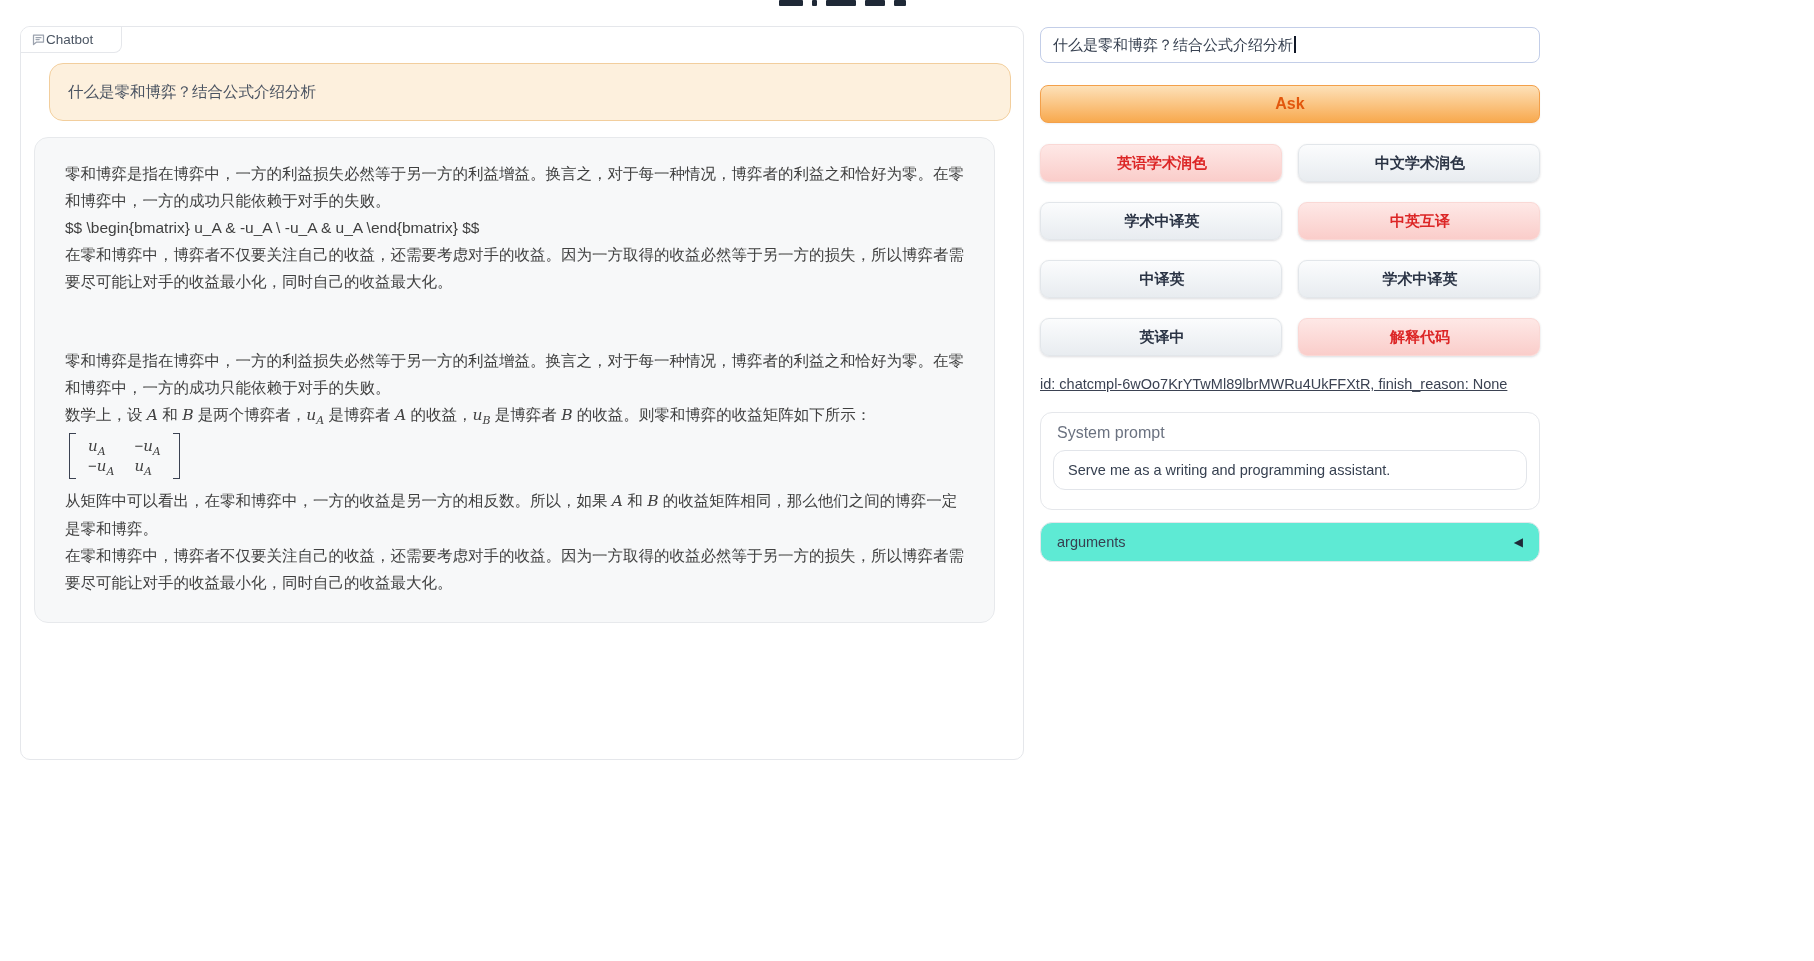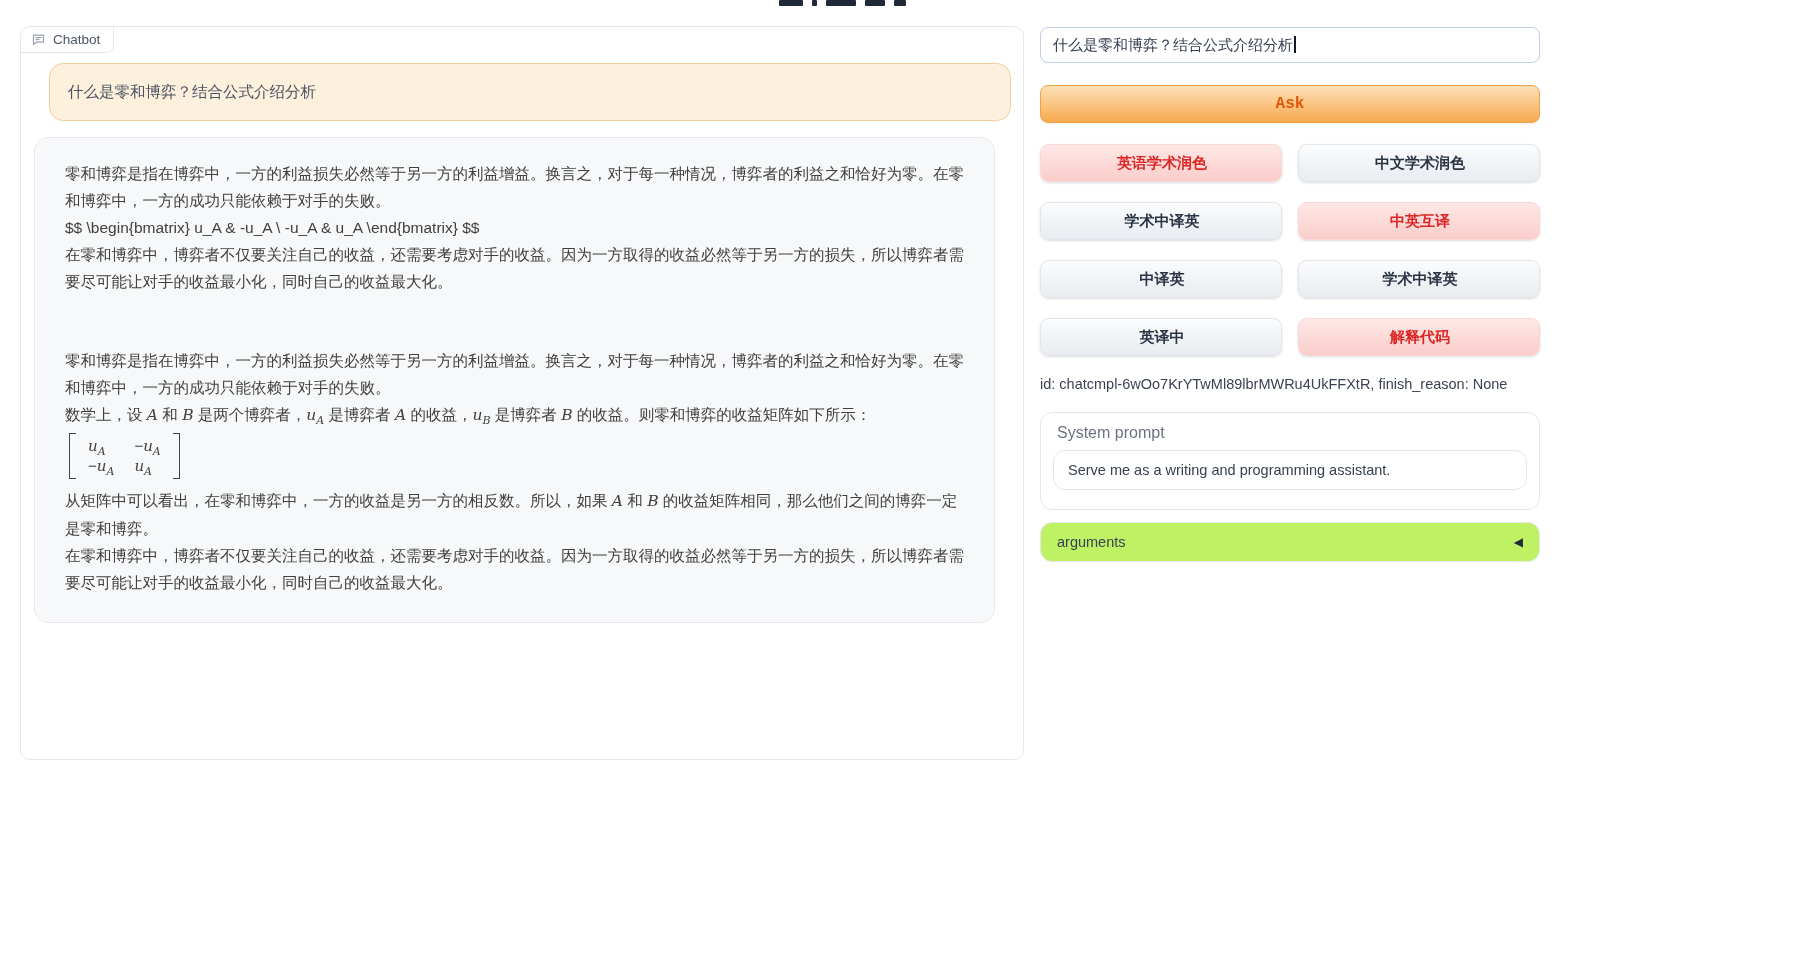--- a/index.html
+++ b/index.html
@@ -11,22 +11,22 @@
   .clipped-title{position:absolute;left:779px;top:0;height:7px;display:flex;align-items:flex-start;gap:9px;}
   .clipped-title span{display:block;height:6px;background:#1f2937;border-radius:1px;}
   .ct1{width:24px}.ct2{width:5px}.ct3{width:30px}.ct4{width:20px}.ct5{width:12px}
 
   
   .chat-panel{
     position:absolute;left:20px;top:26px;width:1004px;height:734px;
     border:1px solid #e5e7eb;border-radius:10px;background:#fff;box-sizing:border-box;
   }
   .chat-label{
-    position:absolute;left:0;top:0;display:flex;align-items:flex-start;gap:7px;
-    padding:5px 13px 5px 10px;background:#fff;
+    position:absolute;left:0;top:0;display:flex;align-items:flex-start;
+    padding:5px 28px 5px 10px;background:#fff;
     border-right:1px solid #e5e7eb;border-bottom:1px solid #e5e7eb;
     border-radius:9px 0 8px 0;font-size:13.5px;color:#4b5563;z-index:2;
   }
   .chat-label svg{display:block;}
   .chat-scroll{position:absolute;inset:0;overflow:hidden;border-radius:10px;}
 
   .user-bubble{
     position:absolute;left:28px;right:12px;top:36px;box-sizing:border-box;
     background:#fdf0dd;border:1px solid #f2ce9d;border-radius:14px;
     padding:16px 18px;font-size:15.5px;line-height:24px;color:#4a5361;
@@ -55,55 +55,55 @@
     position:absolute;left:1040px;top:27px;width:500px;height:36px;box-sizing:border-box;
     border:1px solid #c3cee8;border-radius:8px;background:#fff;
     padding:0 12px;font-size:15px;line-height:34px;color:#374151;white-space:nowrap;overflow:hidden;
   }
   .caret{display:inline-block;width:1.5px;height:17px;background:#111827;vertical-align:-3px;margin-left:1px;}
 
   .ask-btn{
     position:absolute;left:1040px;top:85px;width:500px;height:38px;box-sizing:border-box;
     border:1px solid #f3a04a;border-radius:8px;cursor:pointer;
     background:linear-gradient(180deg,#fde1b9 0%,#f8a94e 100%);
-    color:#e2570d;font-size:16px;font-weight:700;font-family:Liberation Mono, monospace;
+    color:#e2570d;font-size:16px;font-weight:700;font-family:Liberation Sans, sans-serif;
     display:flex;align-items:center;justify-content:center;
     box-shadow:0 1px 2px rgba(16,24,40,.06);
   }
 
   .qgrid{
     position:absolute;left:1040px;top:144px;width:500px;
     display:grid;grid-template-columns:1fr 1fr;column-gap:16px;row-gap:20px;
   }
   .qbtn{
     height:38px;border-radius:9px;font-size:15px;font-weight:700;font-family:inherit;cursor:pointer;
     display:flex;align-items:center;justify-content:center;box-sizing:border-box;
     box-shadow:0 1px 3px rgba(16,24,40,.10),0 1px 2px rgba(16,24,40,.05);
     padding-left:8px;
   }
   .qbtn.gray{background:linear-gradient(180deg,#fbfcfd 0%,#e8ecf0 100%);border:1px solid #e2e6ea;color:#2b3445;}
   .qbtn.red{background:linear-gradient(180deg,#fee8e6 0%,#facdca 100%);border:1px solid #fad8d5;color:#dc2626;}
 
-  .meta-line{position:absolute;left:1040px;top:376px;width:520px;font-size:14.5px;color:#3b4252;}
+  .meta-line{position:absolute;left:1040px;top:376px;width:520px;font-size:14.5px;color:#3b4252;text-decoration:underline;}
 
   .sys-group{
     position:absolute;left:1040px;top:412px;width:500px;height:98px;box-sizing:border-box;
     border:1px solid #e5e7eb;border-radius:12px;background:#fff;
   }
   .sys-label{margin:11px 0 0 16px;font-size:16px;color:#6b7280;}
   .sys-input{
     margin:8px 12px 0 12px;height:40px;box-sizing:border-box;
     border:1px solid #e2e5ea;border-radius:12px;background:#fff;
     padding:0 14px;font-size:14.5px;line-height:38px;color:#374151;
     white-space:nowrap;overflow:hidden;
   }
 
   .accordion{
     position:absolute;left:1040px;top:522px;width:500px;height:40px;box-sizing:border-box;
-    border:1px solid #e5e7eb;border-radius:12px;background:#bef264;cursor:pointer;
+    border:1px solid #e5e7eb;border-radius:12px;background:#5eead4;cursor:pointer;
     display:flex;align-items:center;justify-content:space-between;padding:8px 16px;
     font-size:14.5px;color:#374151;
   }
   .accordion .tri{font-size:12px;color:#1f2937;line-height:1;}
 </style>
 </head>
 <body>
 
 <div class="clipped-title">
   <span class="ct1"></span>

